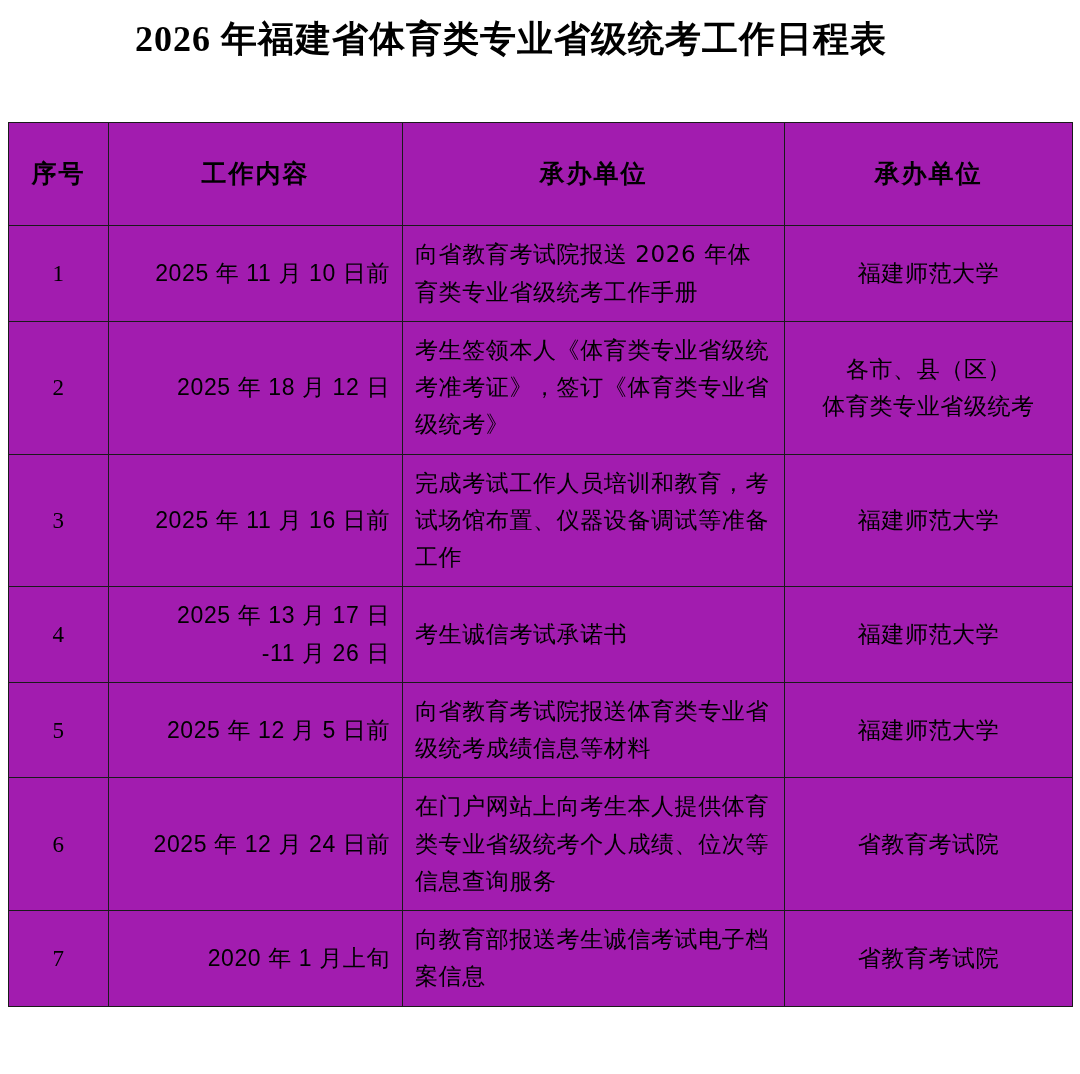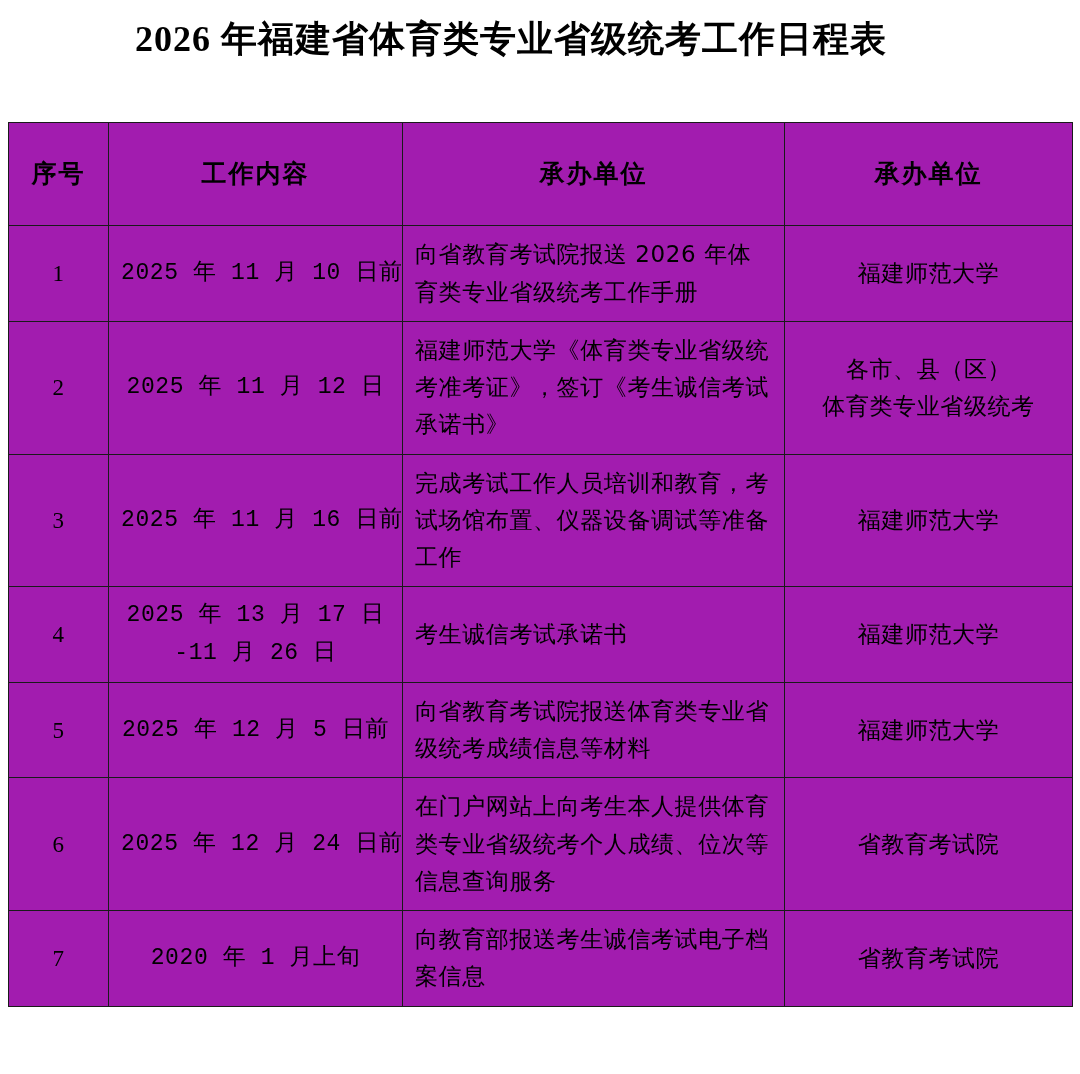--- a/index.html
+++ b/index.html
@@ -58,22 +58,22 @@
     font-weight: bold;
     font-size: 25px;
     height: 82px;
     letter-spacing: 2px;
   }
   td.cell-no {
     text-align: center;
     font-size: 23px;
   }
   td.cell-time {
-    text-align: center;
-    font-family: Liberation Mono, monospace;
+    text-align: right;
+    font-family: Liberation Sans, sans-serif;
     letter-spacing: 1.2px;
   }
   td.cell-time .line {
     display: block;
     white-space: nowrap;
   }
   td.cell-task {
     text-align: left;
     font-family: "DejaVu Sans", sans-serif;
     font-size: 22px;
@@ -124,23 +124,23 @@
           </td>
           <td class="cell-task">向省教育考试院报送 2026 年体育类专业省级统考工作手册</td>
           <td class="cell-unit">
             <span class="line">福建师范大学</span>
           </td>
         </tr>
 
         <tr>
           <td class="cell-no">2</td>
           <td class="cell-time">
-            <span class="line">2025 年 11 月 12 日</span>
-          </td>
-          <td class="cell-task">福建师范大学《体育类专业省级统考准考证》，签订《考生诚信考试承诺书》</td>
+            <span class="line">2025 年 18 月 12 日</span>
+          </td>
+          <td class="cell-task">考生签领本人《体育类专业省级统考准考证》，签订《体育类专业省级统考》</td>
           <td class="cell-unit">
             <span class="line">各市、县（区）</span>
             <span class="line">体育类专业省级统考</span>
           </td>
         </tr>
 
         <tr>
           <td class="cell-no">3</td>
           <td class="cell-time">
             <span class="line">2025 年 11 月 16 日前</span>

